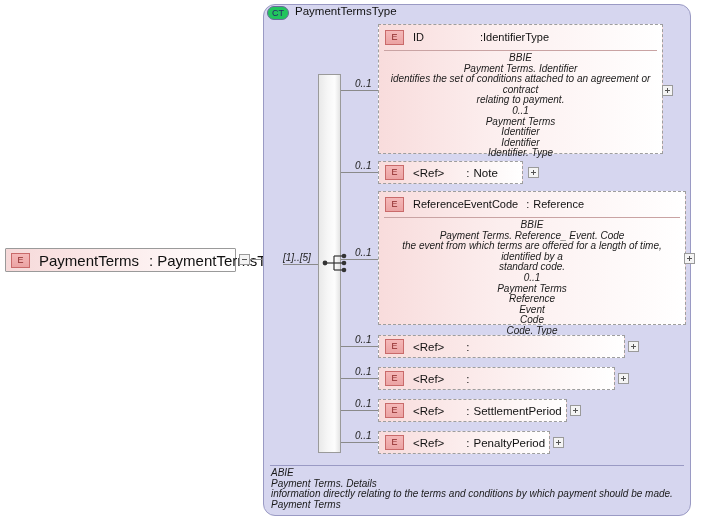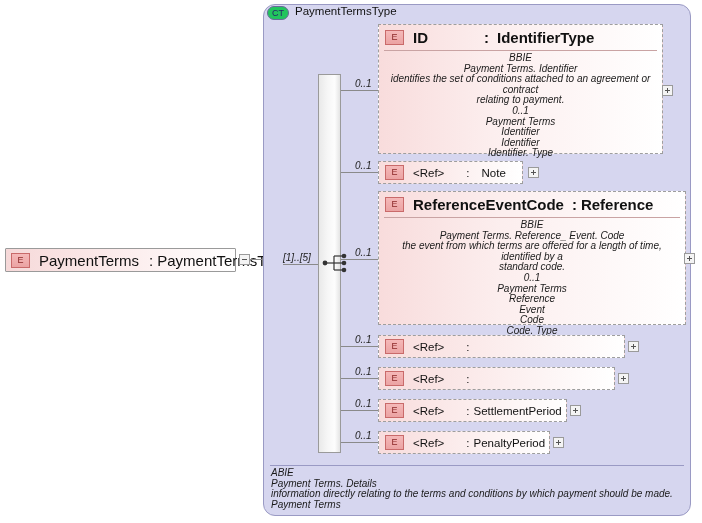--- a/index.html
+++ b/index.html
@@ -78,21 +78,21 @@
     background:linear-gradient(to right,#f8dcdc 0%,#fceeee 40%,#ffffff 100%);
     box-sizing:border-box;
   }
   .detailbox .hdr{
     position:absolute;left:0;top:0;right:0;height:24px;
     display:flex;align-items:center;padding-left:6px;
     box-sizing:border-box;
   }
   .detailbox .hdr .etag{margin-top:0;}
   .detailbox .hdr .hname{
-    margin-left:9px;font-size:15px;color:#111;white-space:nowrap;font-weight:bold;
+    margin-left:9px;font-size:11px;color:#111;white-space:nowrap;font-weight:normal;
   }
   .detailbox .sep{
     position:absolute;left:5px;right:5px;top:25px;height:1px;background:#c9a3a3;
   }
   .detailbox .doc{
     position:absolute;left:6px;top:28px;right:6px;
     font-style:italic;font-size:10px;line-height:10.6px;color:#1a1a1a;
     white-space:pre-wrap;
     text-align:center;
   }
@@ -193,41 +193,41 @@
   <div class="card" style="left:355px;top:334px;">0..1</div>
   <div class="card" style="left:355px;top:366px;">0..1</div>
   <div class="card" style="left:355px;top:398px;">0..1</div>
   <div class="card" style="left:355px;top:430px;">0..1</div>
 
   <div class="detailbox" style="left:378px;top:24px;width:285px;height:130px;">
     <div class="hdr">
       <span class="etag">E</span>
       <span class="hname">ID</span>
       <span class="hname" style="margin-left:56px;">:</span>
-      <span class="hname" style="margin-left:8px;">IdentifierType</span>
+      <span class="hname" style="margin-left:0;">IdentifierType</span>
     </div>
     <div class="sep"></div>
     <div class="doc">BBIE
 Payment Terms. Identifier
 identifies the set of conditions attached to an agreement or contract
 relating to payment.
 0..1
 Payment Terms
 Identifier
 Identifier
 Identifier. Type</div>
   </div>
   <div class="toggle plus" style="left:662px;top:85px;"></div>
 
   <div class="refbox" style="left:378px;top:161px;width:145px;height:23px;">
     <div class="inner">
       <span class="etag">E</span>
       <span class="rname">&lt;Ref&gt;</span>
       <span class="rname" style="margin-left:22px;">:</span>
-      <span class="rname" style="margin-left:12px;">Note</span>
+      <span class="rname" style="margin-left:4px;">Note</span>
     </div>
   </div>
   <div class="toggle plus" style="left:528px;top:167px;"></div>
 
   <div class="detailbox" style="left:378px;top:191px;width:308px;height:134px;">
     <div class="hdr">
       <span class="etag">E</span>
       <span class="hname">ReferenceEventCode</span>
       <span class="hname" style="margin-left:8px;">:</span>
       <span class="hname" style="margin-left:4px;">Reference</span>

